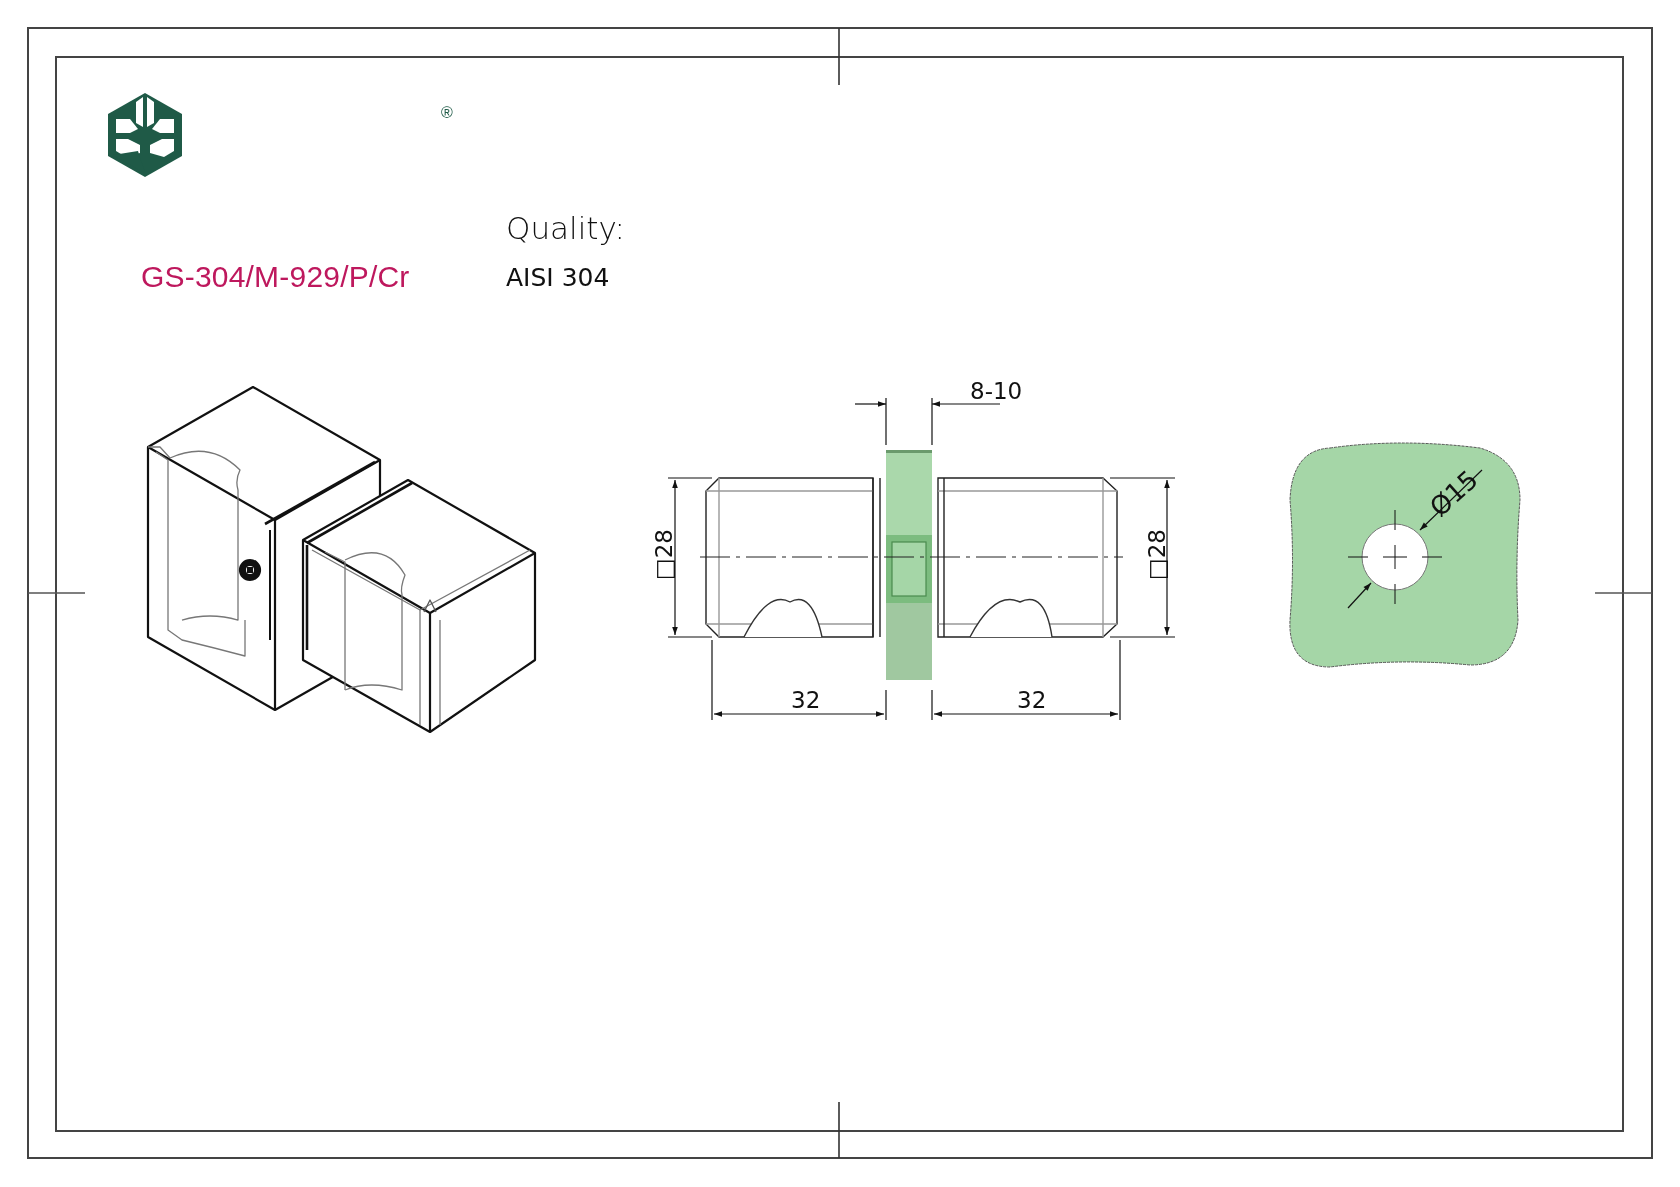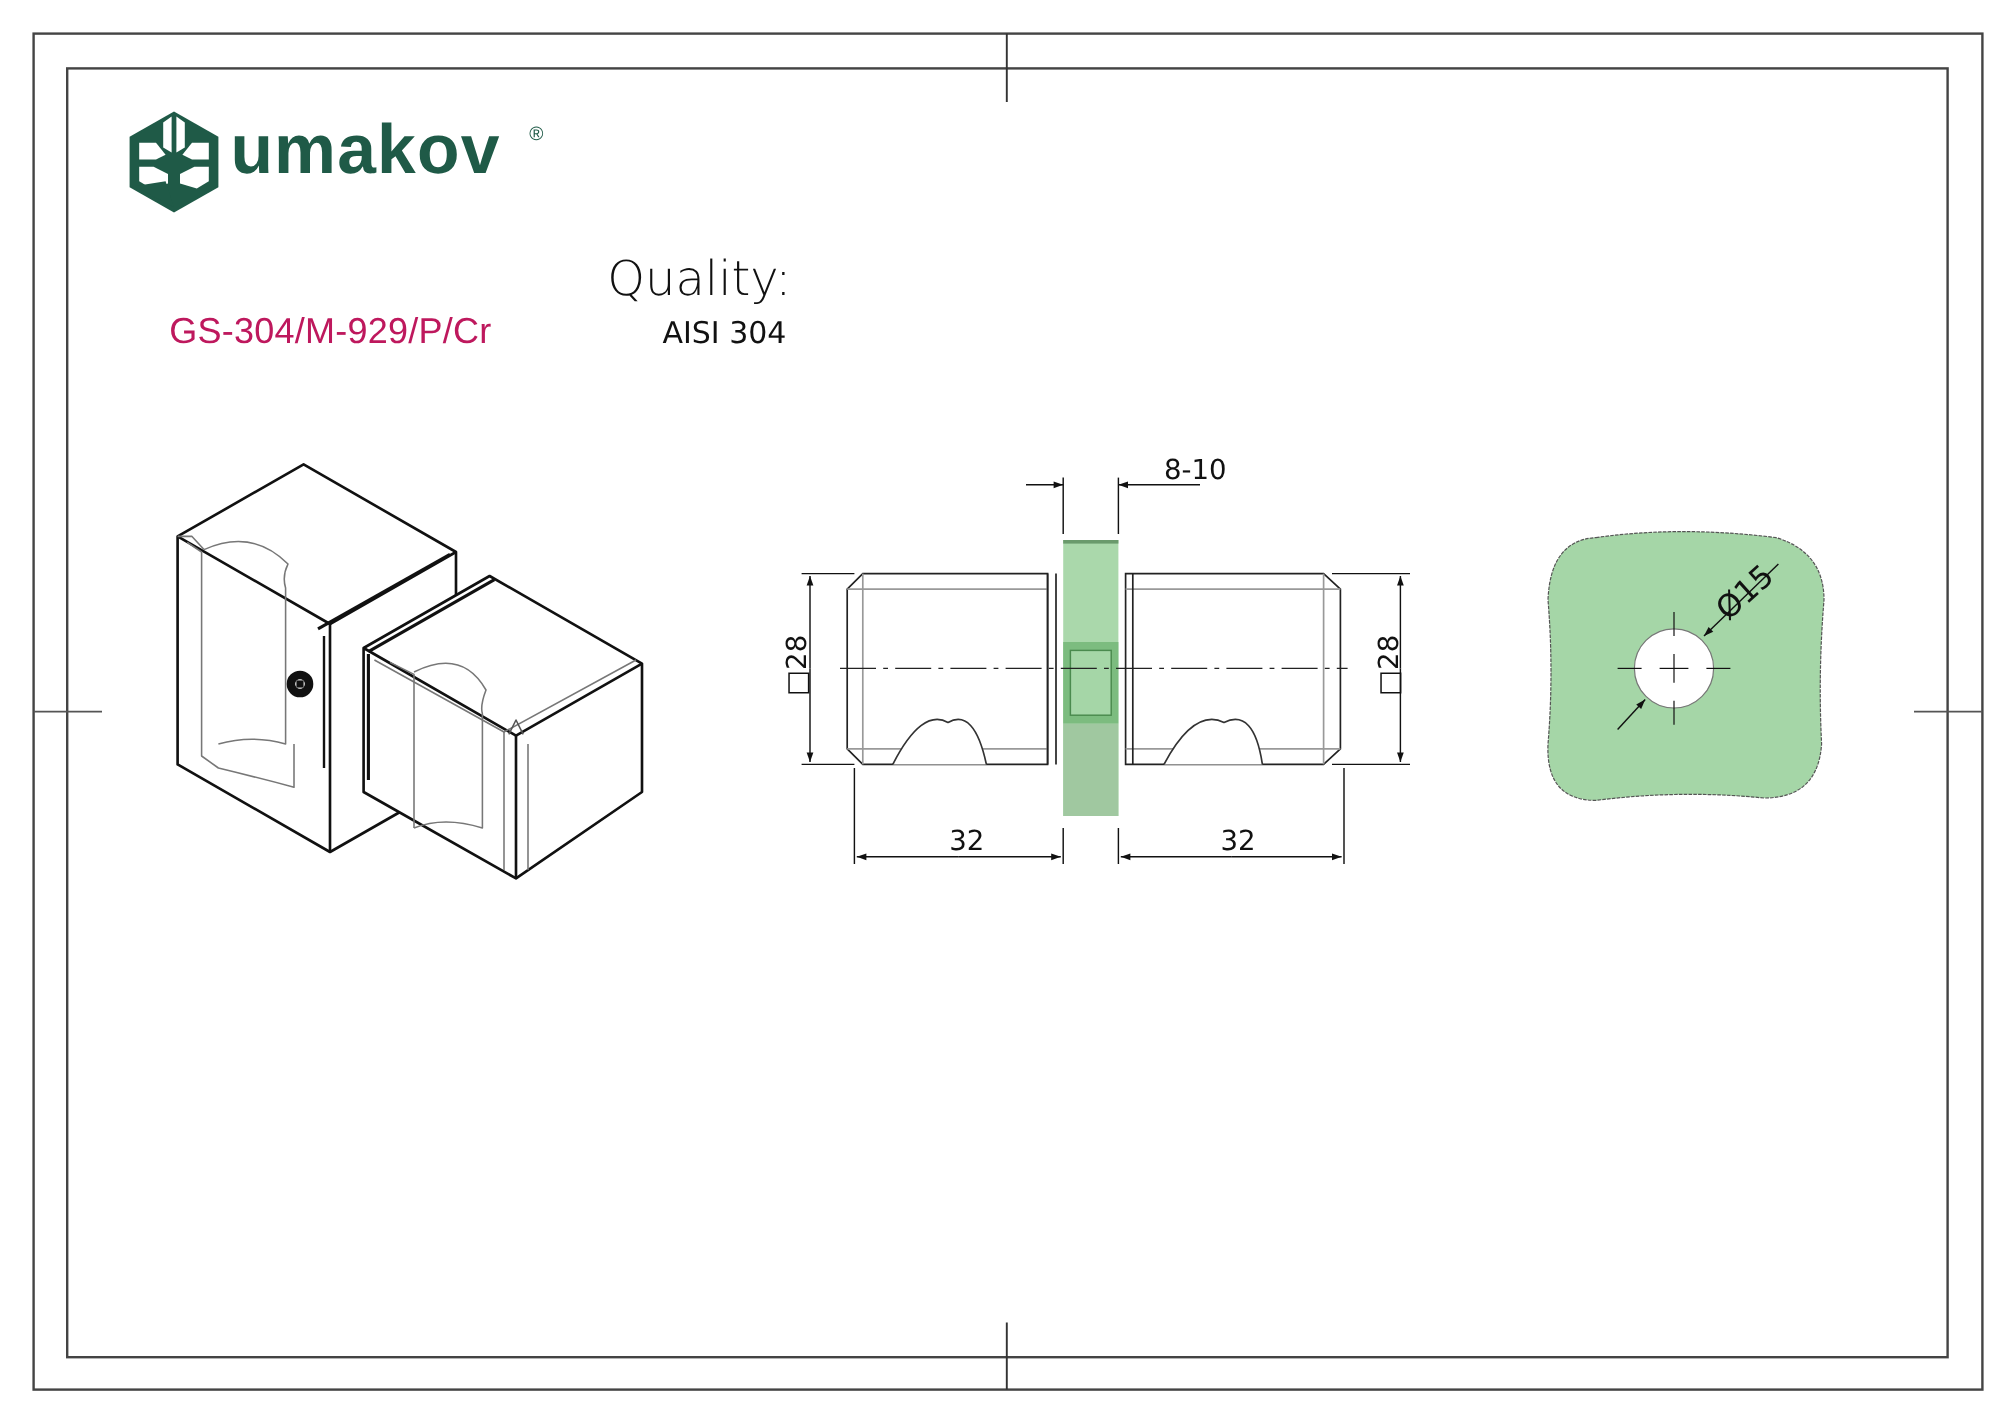--- a/index.html
+++ b/index.html
@@ -1,21 +1,21 @@
 <!DOCTYPE html>
 <html><head>
 <meta charset="utf-8">
 <style>
   html, body { margin: 0; padding: 0; background: #ffffff; }
   body { width: 1680px; height: 1187px; position: relative; overflow: hidden; font-family: "Liberation Sans", sans-serif; }
   #sheet { position: absolute; left: 0; top: 0; width: 1680px; height: 1187px; }
   .abs { position: absolute; }
   .part-code { left: 141px; top: 260px; font-size: 30px; color: #be185d; font-family: "Liberation Sans", sans-serif; letter-spacing: 0.2px; }
-  .quality-label { left: 506px; top: 210px; font-size: 40px; color: #111; font-family: "DejaVu Sans", sans-serif; font-weight: 300; }
-  .quality-value { left: 506px; top: 263px; font-size: 25px; color: #111; font-family: "DejaVu Sans", sans-serif; margin-left: 46px; }
+  .quality-label { left: 506px; top: 210px; font-size: 31px; color: #111; font-family: "DejaVu Sans", sans-serif; font-weight: 300; }
+  .quality-value { left: 506px; top: 263px; font-size: 25px; color: #111; font-family: "DejaVu Sans", sans-serif; }
   .logo-text { left: 192px; top: 96px; font-size: 58px; font-weight: bold; color: #1f5a47; font-family: "Liberation Sans", sans-serif; letter-spacing: 1px; line-height: 1; }
   .logo-reg { left: 441px; top: 104px; font-size: 16px; color: #1f5a47; }
   svg text { font-family: "DejaVu Sans", sans-serif; }
 </style>
 </head>
 <body>
 
 <div id="sheet">
 
   <svg class="abs" width="1680" height="1187" viewBox="0 0 1680 1187" style="left:0;top:0;">
@@ -171,20 +171,19 @@
       </g>
 
       <g stroke="#111" stroke-width="1.2">
         <line x1="1348" y1="608" x2="1371" y2="583" marker-end="url(#arr)"></line>
         <line x1="1482" y1="470" x2="1420" y2="530" marker-end="url(#arr)"></line>
       </g>
       <text transform="translate(1440,518) rotate(-42)" font-size="26" fill="#111">Ø15</text>
     </g>
   </svg>
 
-  <div class="abs logo-text">umakov</div>
   <div class="abs logo-reg">®</div>
 
   <div class="abs part-code">GS-304/M-929/P/Cr</div>
   <div class="abs quality-label">Quality:</div>
   <div class="abs quality-value">AISI 304</div>
 
 </div>
 
 </body></html>

